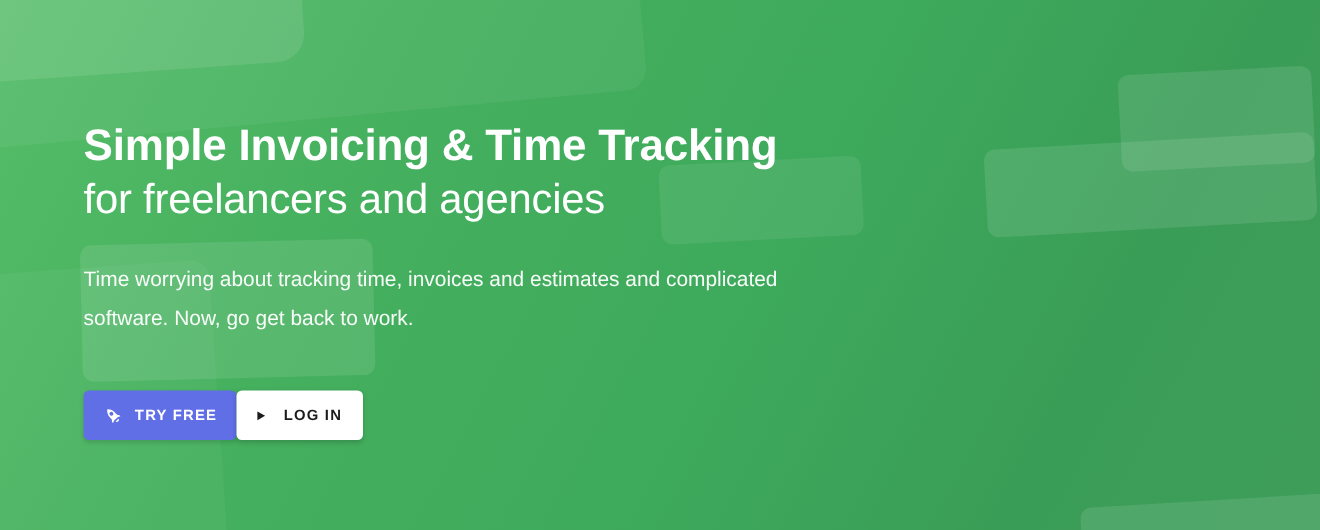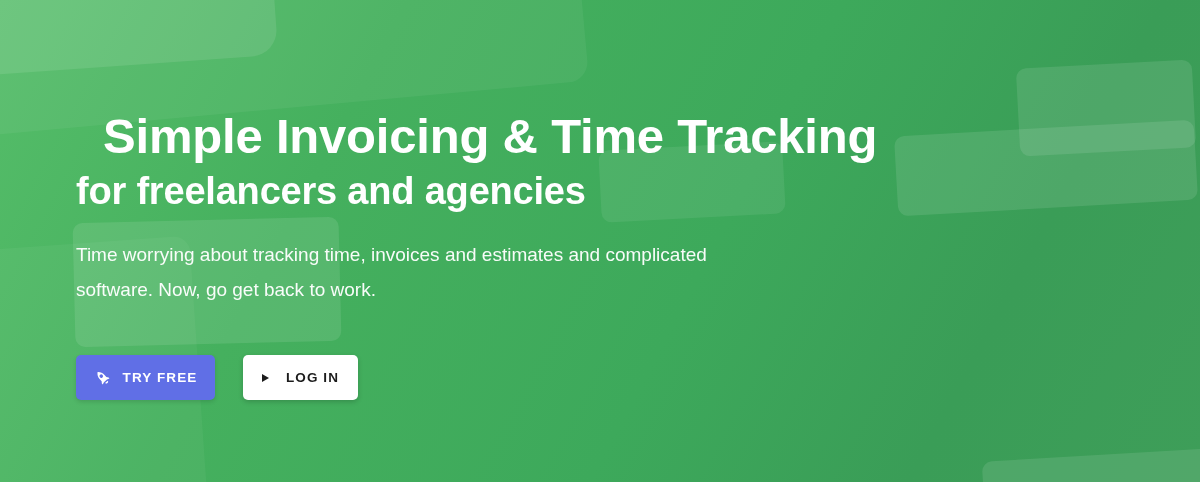--- a/index.html
+++ b/index.html
@@ -128,28 +128,27 @@
     top: 112px;
     left: 0;
     margin: 0;
     color: #ffffff;
     line-height: 1.0;
     letter-spacing: -0.2px;
     white-space: nowrap;
   }
   .headline .line1 {
     display: block;
-    font-size: 49px;
+    font-size: 40px;
     font-weight: 700;
-    margin-left: 27px;
   }
   .headline .line2 {
     display: block;
     font-size: 38px;
-    font-weight: 700;
+    font-weight: 400;
     margin-top: 11px;
   }
 
   .subhead {
     position: absolute;
     top: 237px;
     left: 0;
     margin: 0;
     width: 640px;
     color: rgba(255,255,255,0.96);
@@ -157,21 +156,21 @@
     font-weight: 400;
     line-height: 35px;
   }
 
   .actions {
     position: absolute;
     top: 355px;
     left: 0;
     display: flex;
     align-items: center;
-    gap: 28px;
+    gap: 0;
   }
 
   .btn {
     display: inline-flex;
     align-items: center;
     justify-content: center;
     border: 0;
     outline: 0;
     cursor: pointer;
     font-family: inherit;

